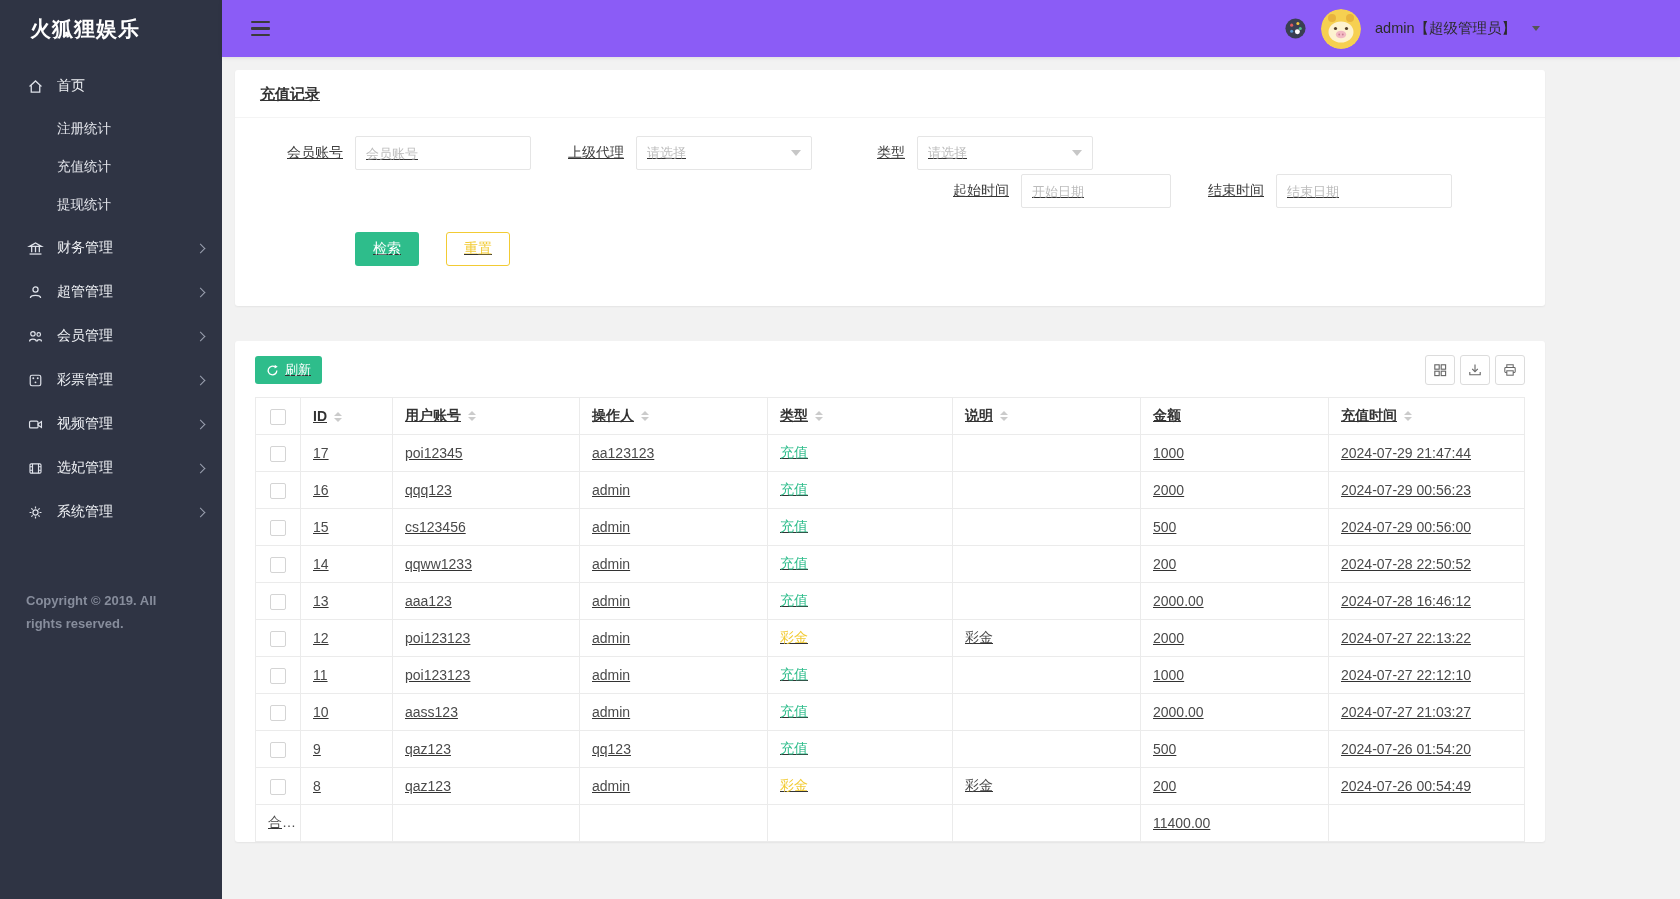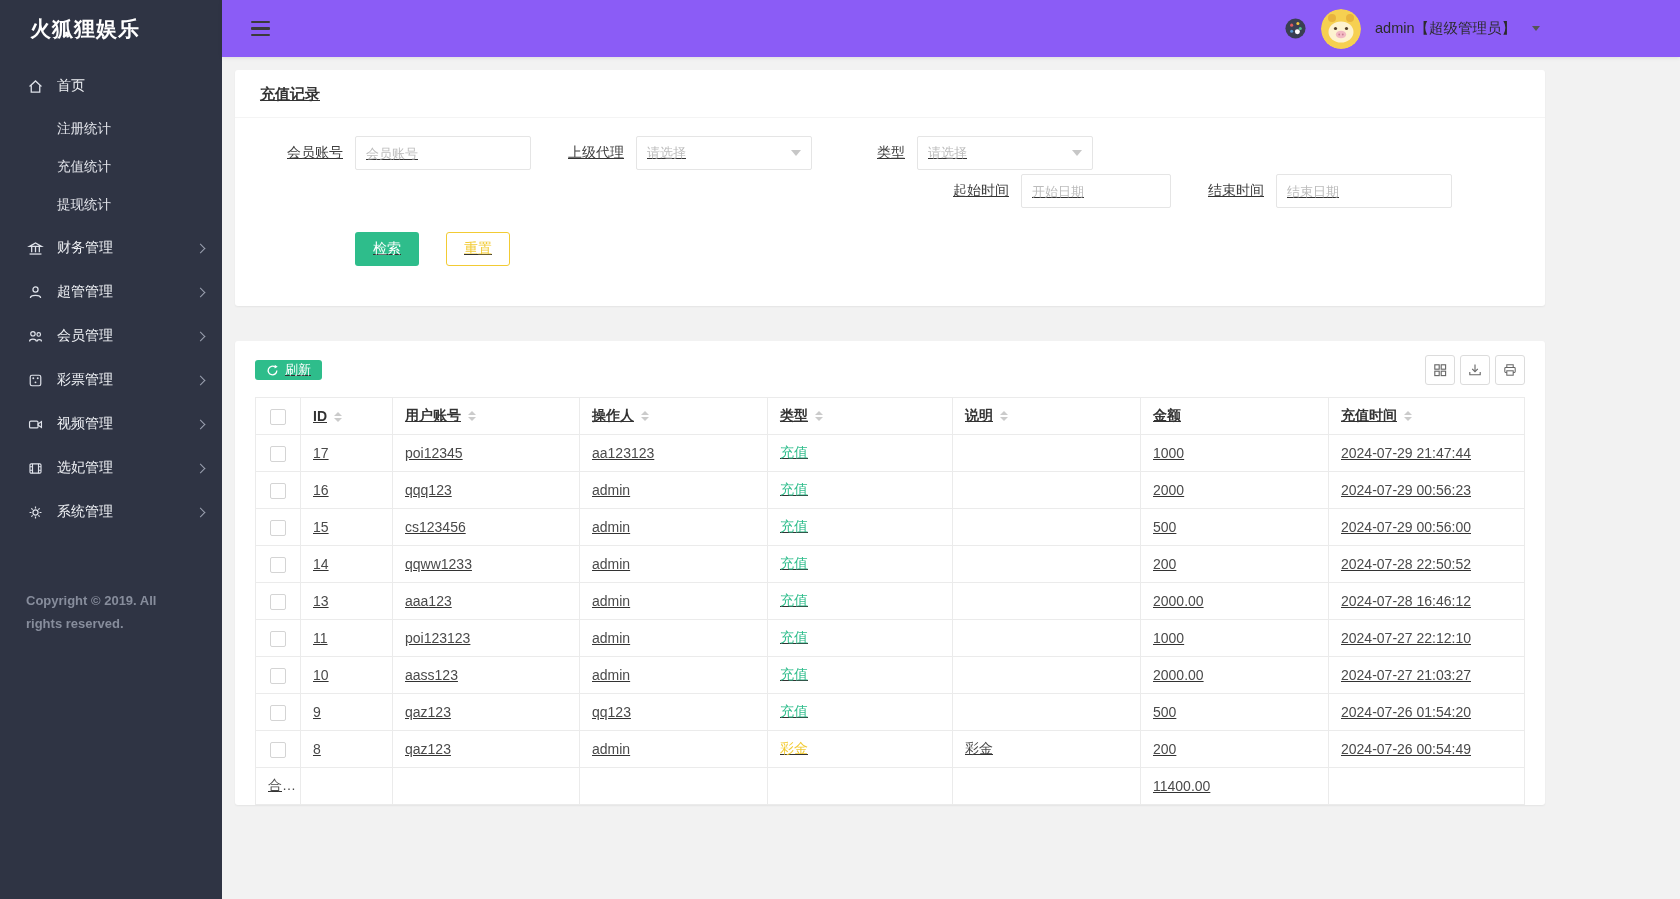--- a/index.html
+++ b/index.html
@@ -57,21 +57,21 @@
   .sel-caret { width:0; height:0; border-left:5px solid transparent; border-right:5px solid transparent; border-top:6px solid #c7c7c7; }
   .frow-dates { justify-content:flex-end; padding-right:60px; }
   .frow-buttons { margin-top:24px; margin-bottom:0; padding-left:96px; gap:27px; }
   .btn { height:34px; border-radius:3px; font-size:14px; display:inline-flex; align-items:center; justify-content:center; cursor:pointer; border:none; font-family:inherit; }
   .btn-search { background:var(--green); color:#fff; padding:0 18px; }
   .btn-reset  { background:#fff; border:1px solid var(--yellow); color:var(--yellow); padding:0 17px; }
 
   
   .table-card { margin-top:35px; padding:14px 20px 0; }
   .toolbar { display:flex; align-items:center; margin-bottom:12px; }
-  .btn-refresh { background:var(--green); color:#fff; height:20px; padding:0 11px; border-radius:3px; font-size:13px; display:inline-flex; align-items:center; gap:6px; cursor:pointer; border:none; font-family:inherit; }
+  .btn-refresh { background:var(--green); color:#fff; height:28px; padding:0 11px; border-radius:3px; font-size:13px; display:inline-flex; align-items:center; gap:6px; cursor:pointer; border:none; font-family:inherit; }
   .btn-refresh svg { width:13px; height:13px; }
   .tool-right { margin-left:auto; display:flex; gap:5px; }
   .tool-btn { width:30px; height:30px; border:1px solid #dcdcdc; border-radius:3px; background:#fff; display:flex; align-items:center; justify-content:center; cursor:pointer; }
   .tool-btn svg { width:16px; height:16px; }
 
   table { width:100%; border-collapse:collapse; table-layout:fixed; font-size:14px; }
   th, td { border:1px solid #ebebeb; height:37px; padding:0 12px; text-align:left; overflow:hidden; white-space:nowrap; text-overflow:ellipsis; color:#4a4a4a; }
   th { font-weight:bold; color:#333; }
   .cb-cell { text-align:center; padding:0; }
   .checkbox { display:inline-block; width:16px; height:16px; border:1px solid #d4d4d4; border-radius:2px; background:#fff; vertical-align:middle; cursor:pointer; }
@@ -429,20 +429,30 @@
                 <td class="cb-cell"><span class="checkbox"></span></td>
                 <td>13</td>
                 <td>aaa123</td>
                 <td>admin</td>
                 <td style="color: rgb(46, 189, 139);">充值</td>
                 <td></td>
                 <td>2000.00</td>
                 <td>2024-07-28 16:46:12</td>
               </tr>
 
+              <tr>
+                <td class="cb-cell"><span class="checkbox"></span></td>
+                <td>12</td>
+                <td>poi123123</td>
+                <td>admin</td>
+                <td style="color: rgb(242, 203, 52);">彩金</td>
+                <td>彩金</td>
+                <td>2000</td>
+                <td>2024-07-27 22:13:22</td>
+              </tr>
 
               <tr>
                 <td class="cb-cell"><span class="checkbox"></span></td>
                 <td>11</td>
                 <td>poi123123</td>
                 <td>admin</td>
                 <td style="color: rgb(46, 189, 139);">充值</td>
                 <td></td>
                 <td>1000</td>
                 <td>2024-07-27 22:12:10</td>

